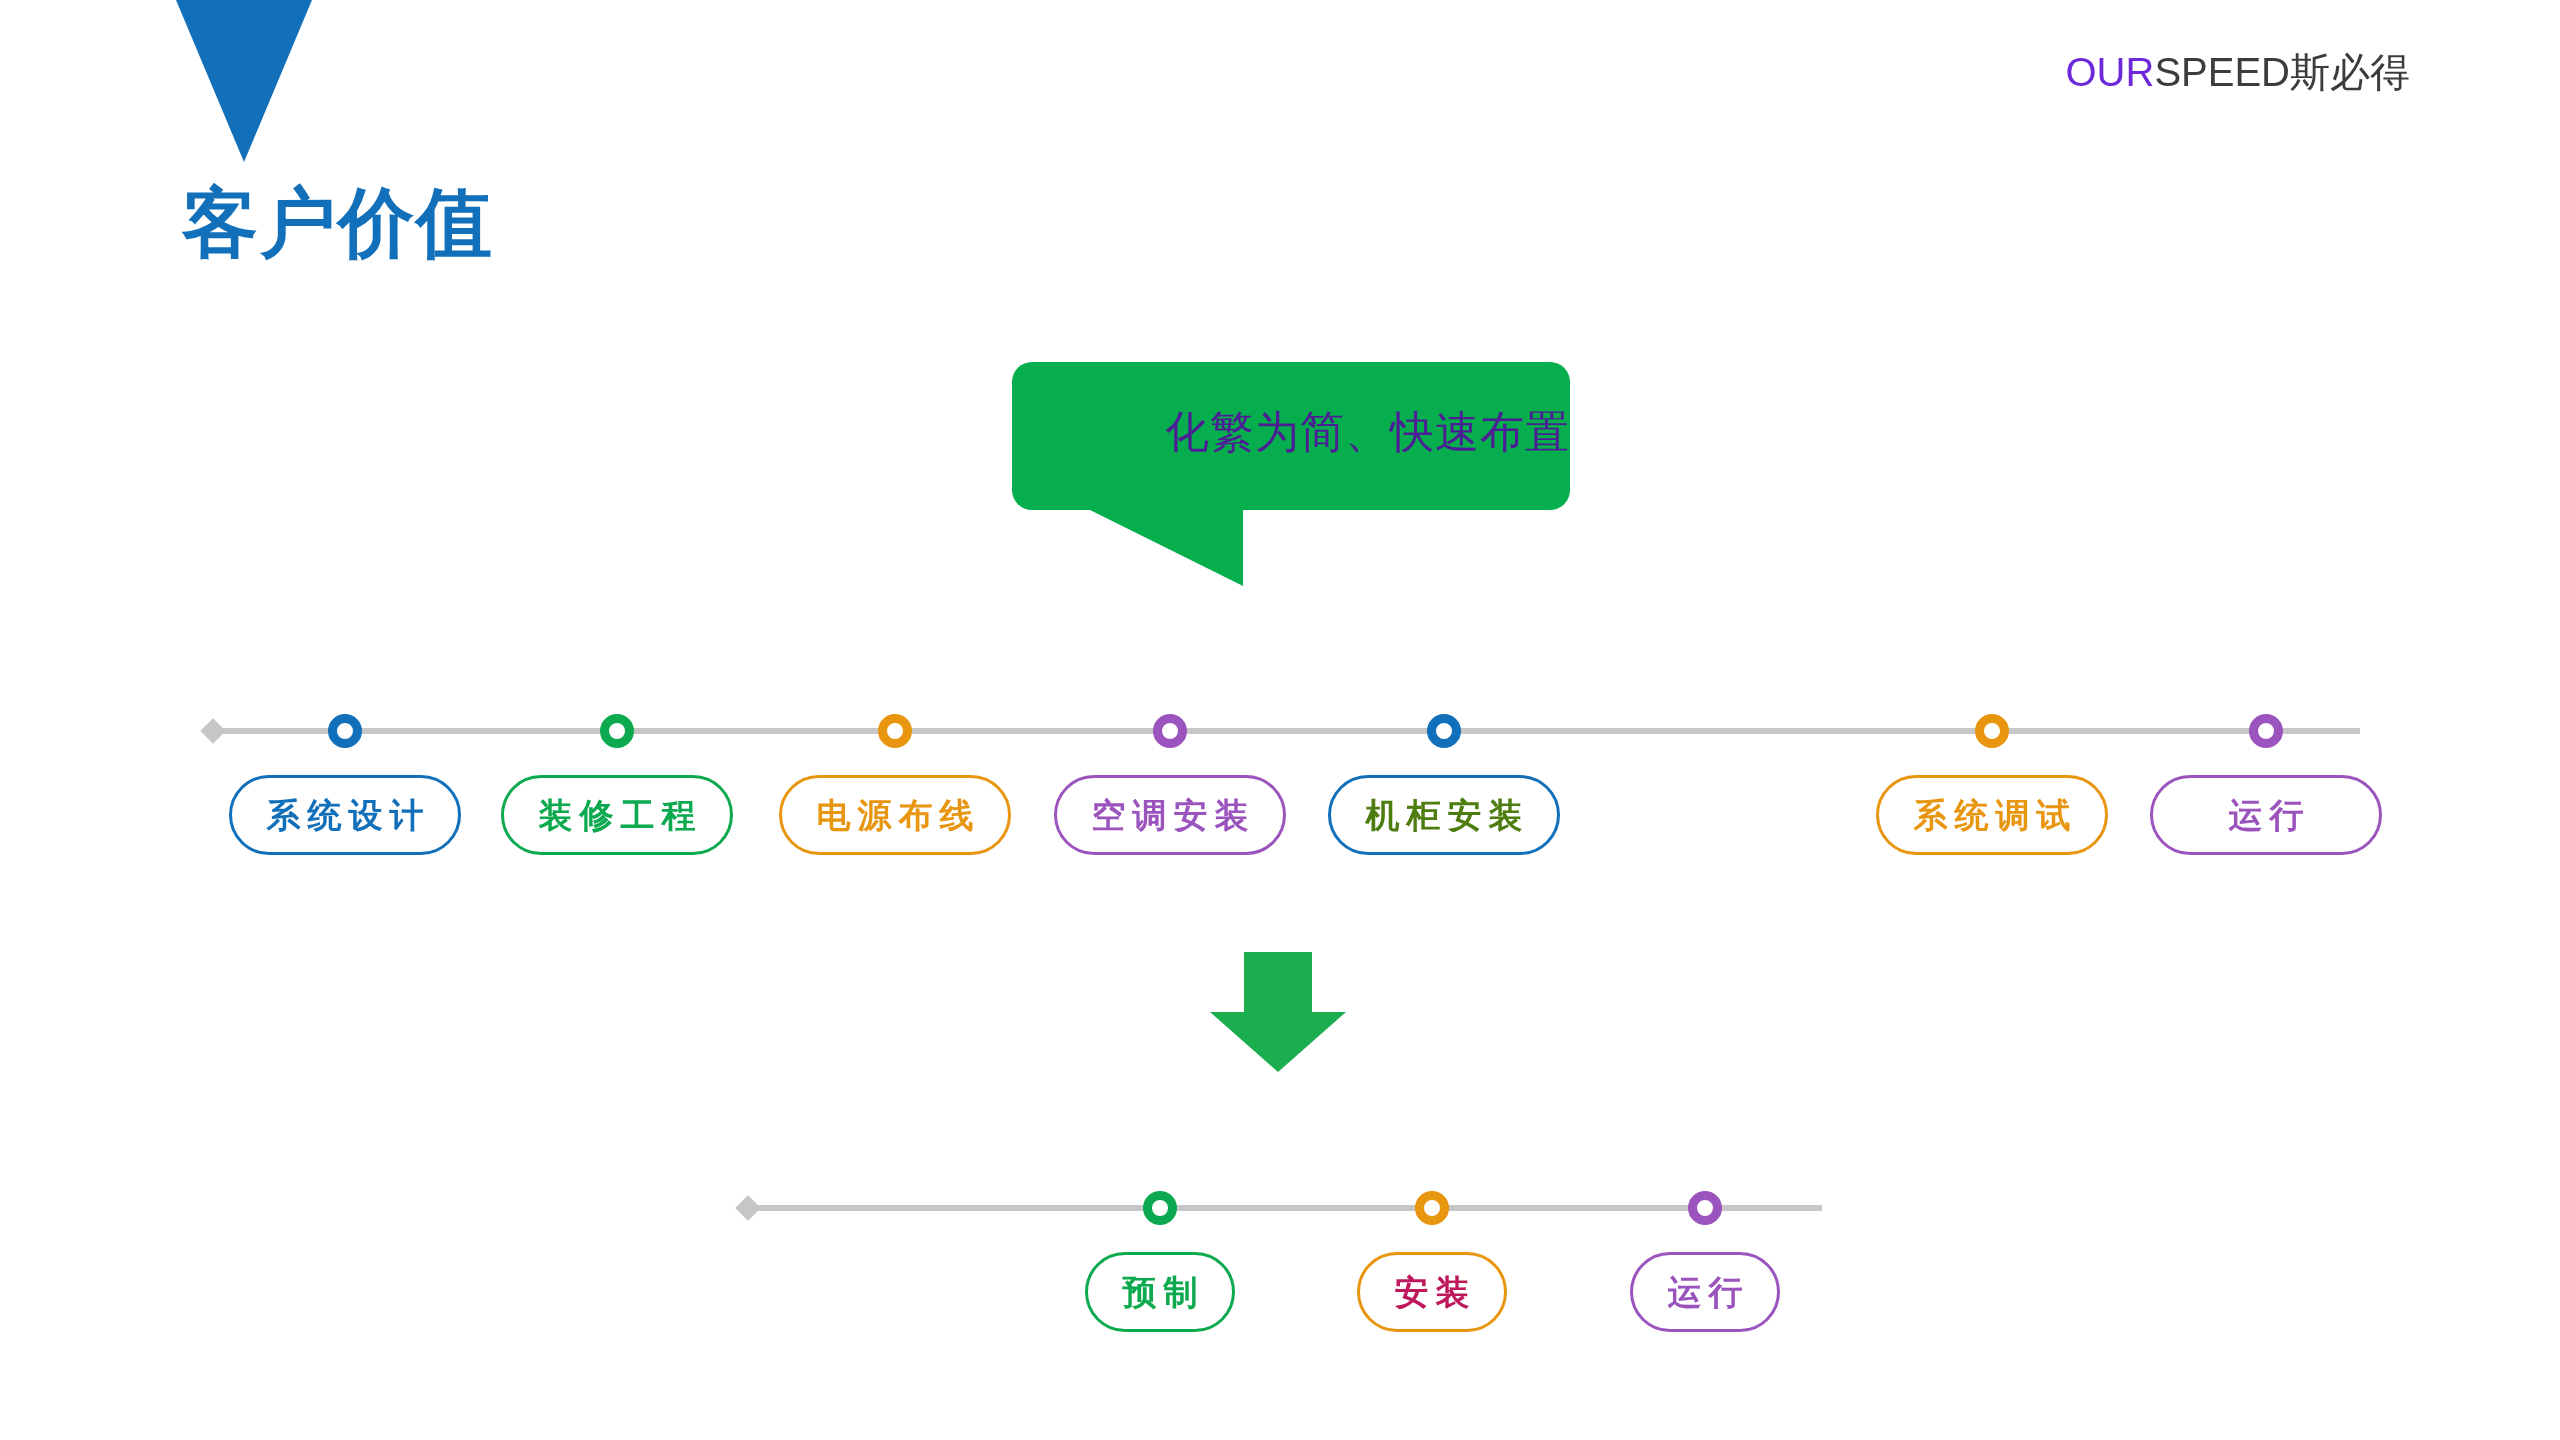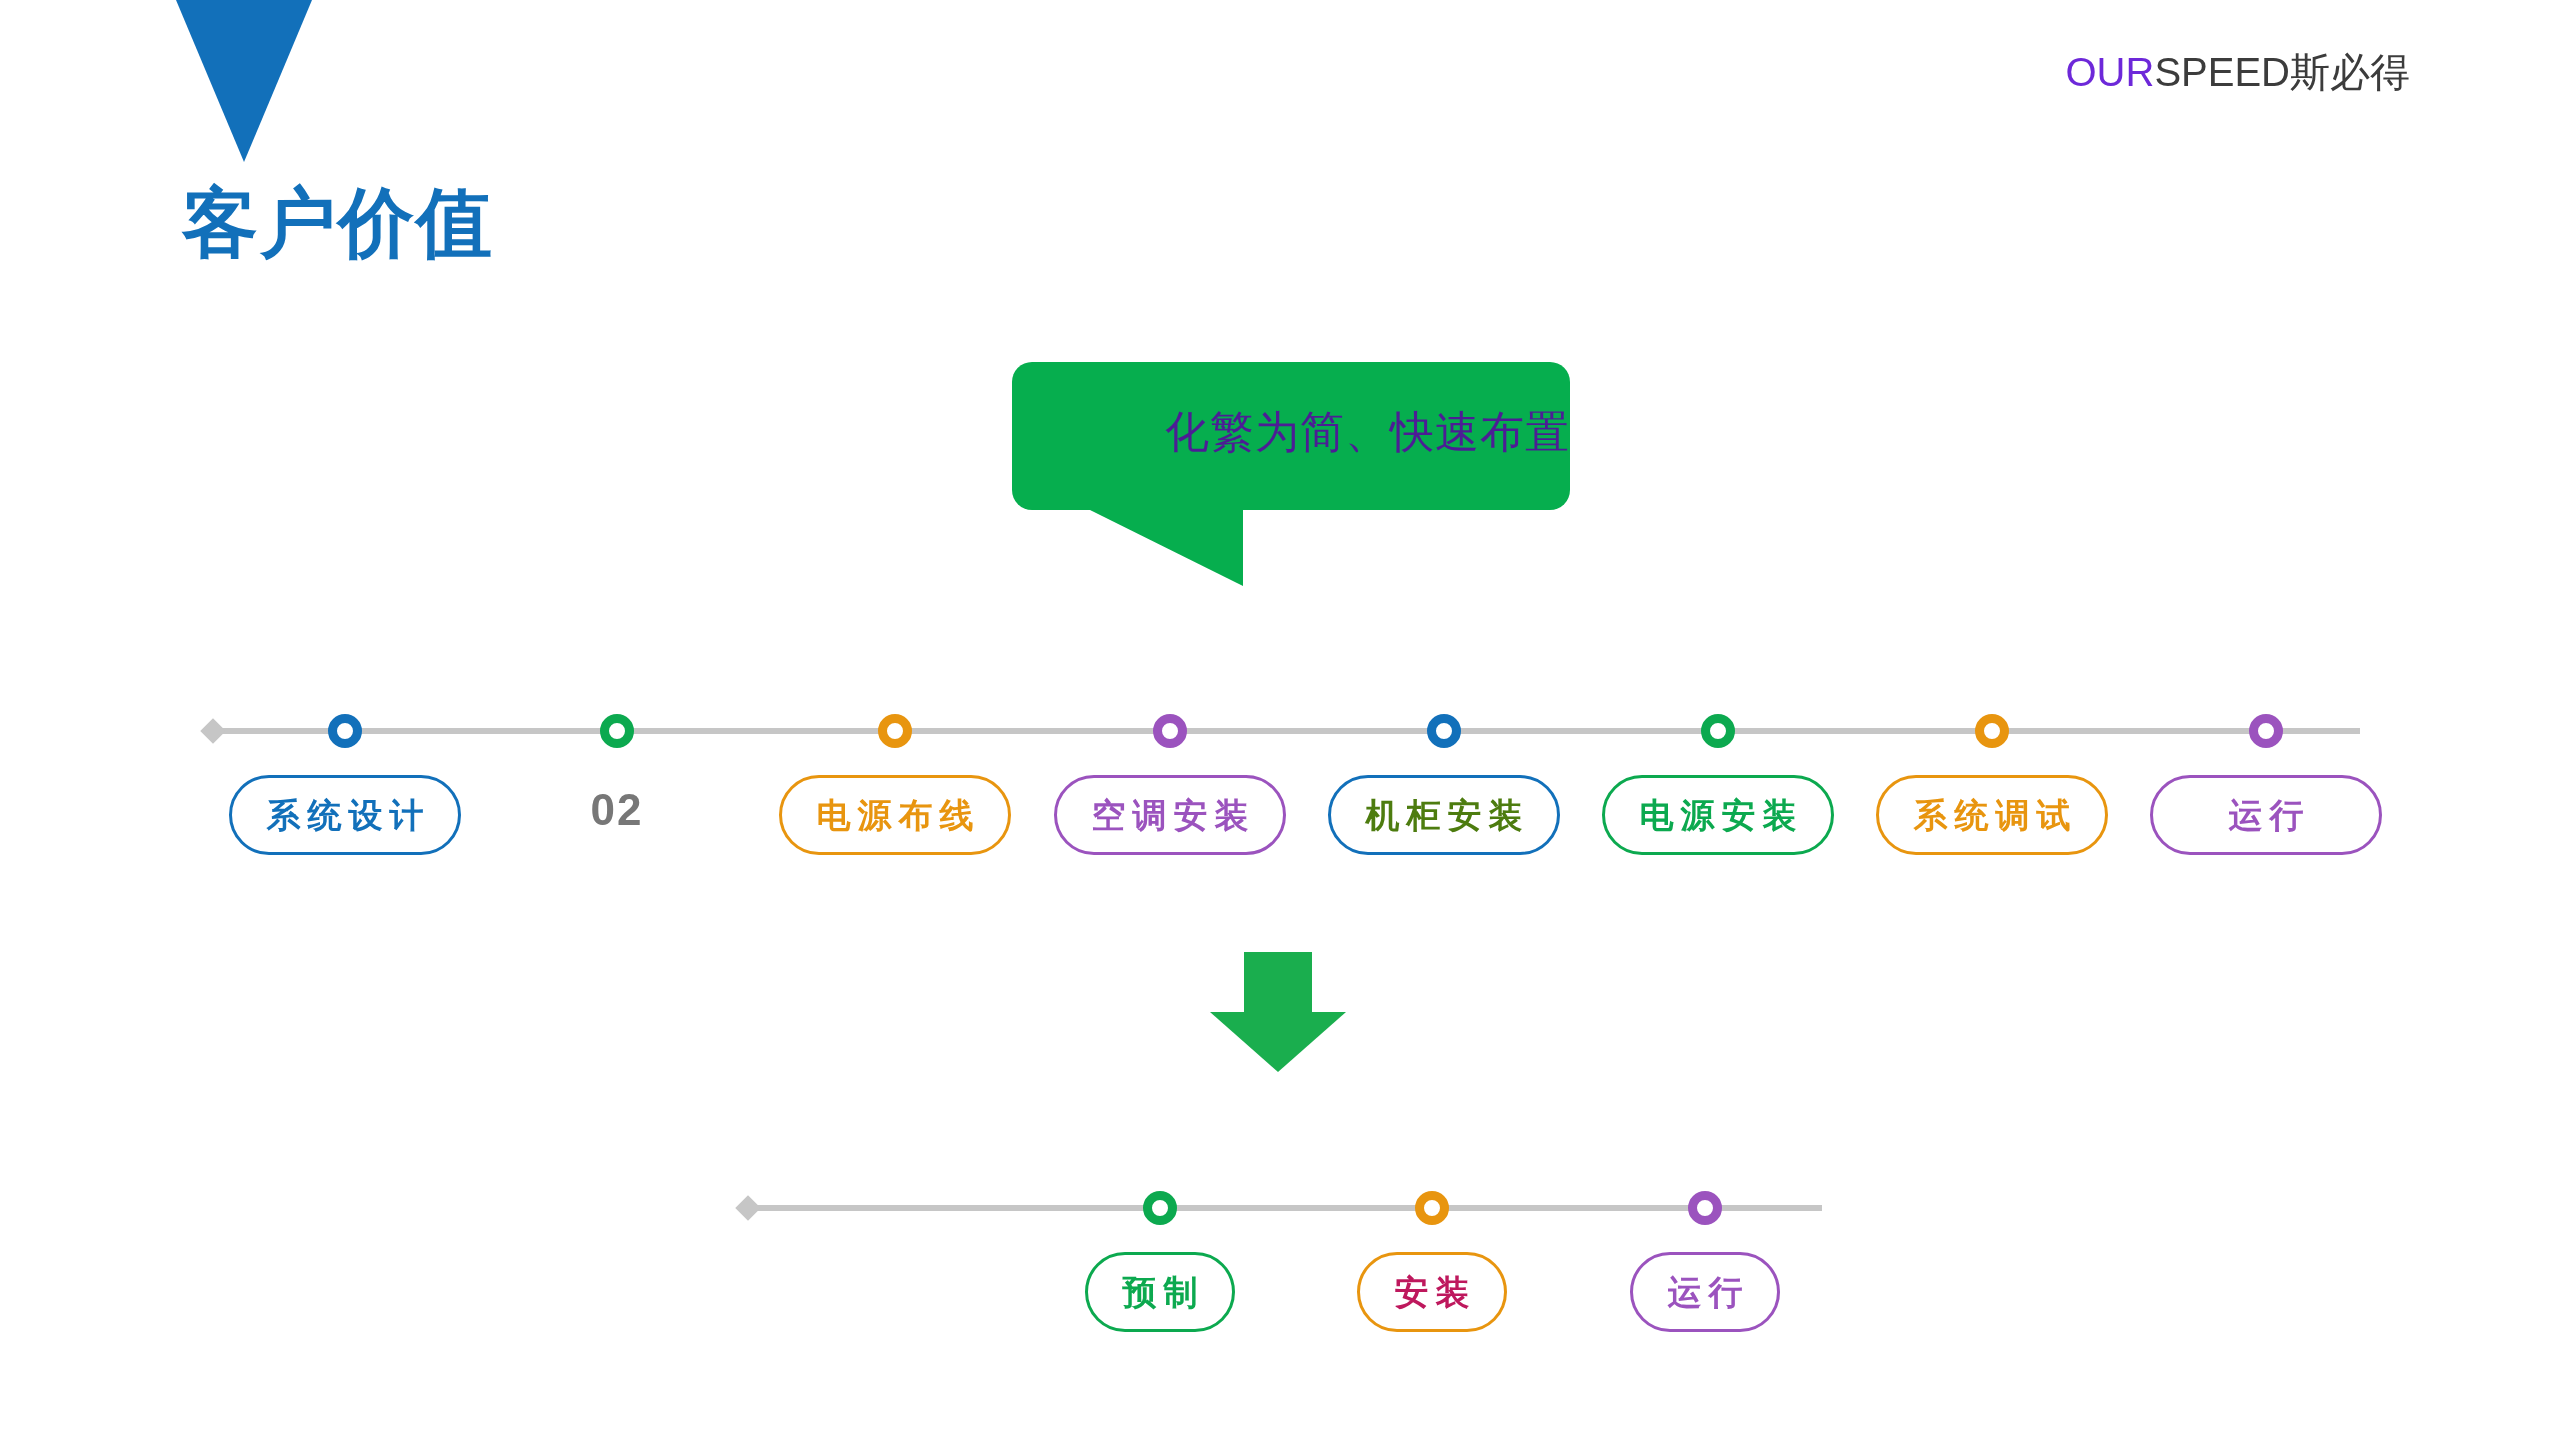--- a/index.html
+++ b/index.html
@@ -204,47 +204,43 @@
     <div class="tl-node" style="left: 225px; width: 240px; height: 130px;">
       <div class="tl-num" style="color: rgb(119, 119, 119);">01</div>
       <div class="tl-ring" style="border-color: rgb(18, 112, 186);"></div>
       <div class="tl-pill" style="border-color: rgb(18, 112, 186); width: 232px;">
         <span class="tl-pill-label" style="color: rgb(18, 112, 186);">系统设计</span>
       </div>
     </div>
     <div class="tl-node" style="left: 497px; width: 240px; height: 130px;">
       <div class="tl-num" style="color: rgb(119, 119, 119);">02</div>
       <div class="tl-ring" style="border-color: rgb(12, 169, 79);"></div>
+      <div class="tl-pill" style="border-color: rgb(12, 169, 79); width: 232px;">
+        <span class="tl-pill-label" style="color: rgb(12, 169, 79);">装修工程</span>
+      </div>
     </div>
     <div class="tl-node" style="left: 775px; width: 240px; height: 130px;">
       <div class="tl-num" style="color: rgb(119, 119, 119);">03</div>
       <div class="tl-ring" style="border-color: rgb(232, 149, 15);"></div>
       <div class="tl-pill" style="border-color: rgb(232, 149, 15); width: 232px;">
         <span class="tl-pill-label" style="color: rgb(232, 149, 15);">电源布线</span>
       </div>
     </div>
     <div class="tl-node" style="left: 1050px; width: 240px; height: 130px;">
       <div class="tl-num" style="color: rgb(119, 119, 119);">04</div>
       <div class="tl-ring" style="border-color: rgb(155, 83, 190);"></div>
       <div class="tl-pill" style="border-color: rgb(155, 83, 190); width: 232px;">
         <span class="tl-pill-label" style="color: rgb(155, 83, 190);">空调安装</span>
       </div>
     </div>
     <div class="tl-node" style="left: 1324px; width: 240px; height: 130px;">
       <div class="tl-num" style="color: rgb(119, 119, 119);">05</div>
       <div class="tl-ring" style="border-color: rgb(18, 112, 186);"></div>
       <div class="tl-pill" style="border-color: rgb(18, 112, 186); width: 232px;">
         <span class="tl-pill-label" style="color: #4d7c0f;">机柜安装</span>
-      </div>
-    </div>
-    <div class="tl-node" style="left: 1598px; width: 240px; height: 130px;">
-      <div class="tl-num" style="color: rgb(119, 119, 119);">06</div>
-      <div class="tl-ring" style="border-color: rgb(12, 169, 79);"></div>
-      <div class="tl-pill" style="border-color: rgb(12, 169, 79); width: 232px;">
-        <span class="tl-pill-label" style="color: rgb(12, 169, 79);">电源安装</span>
       </div>
     </div>
     <div class="tl-node" style="left: 1872px; width: 240px; height: 130px;">
       <div class="tl-num" style="color: rgb(119, 119, 119);">07</div>
       <div class="tl-ring" style="border-color: rgb(232, 149, 15);"></div>
       <div class="tl-pill" style="border-color: rgb(232, 149, 15); width: 232px;">
         <span class="tl-pill-label" style="color: rgb(232, 149, 15);">系统调试</span>
       </div>
     </div>
     <div class="tl-node" style="left: 2146px; width: 240px; height: 130px;">

